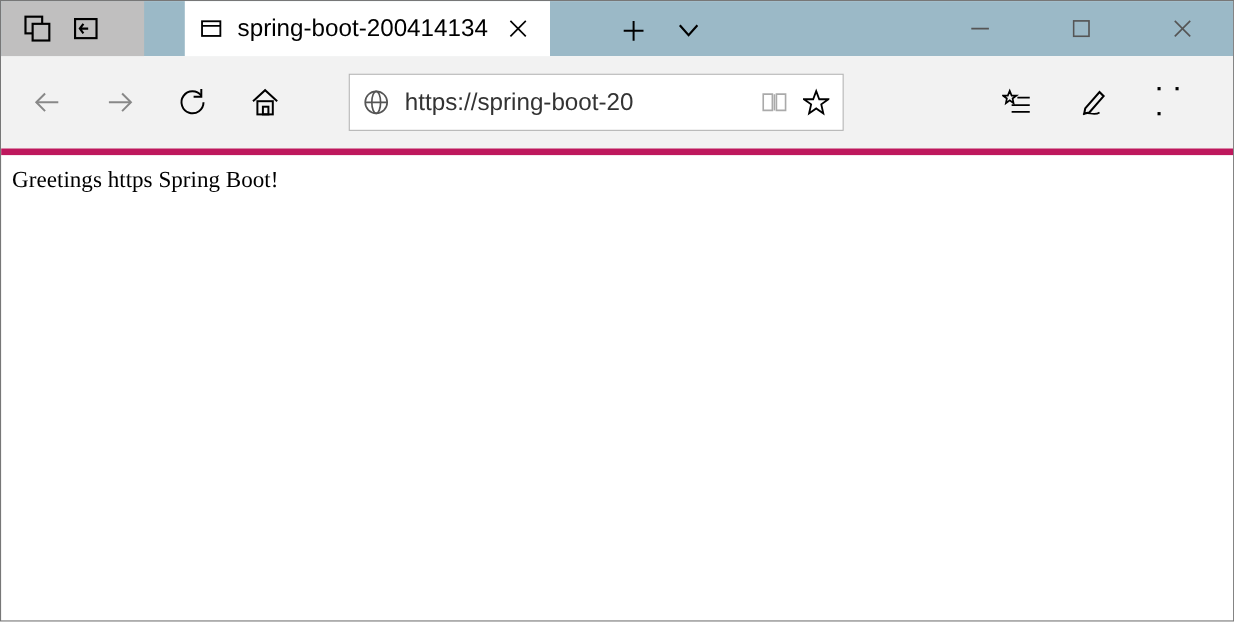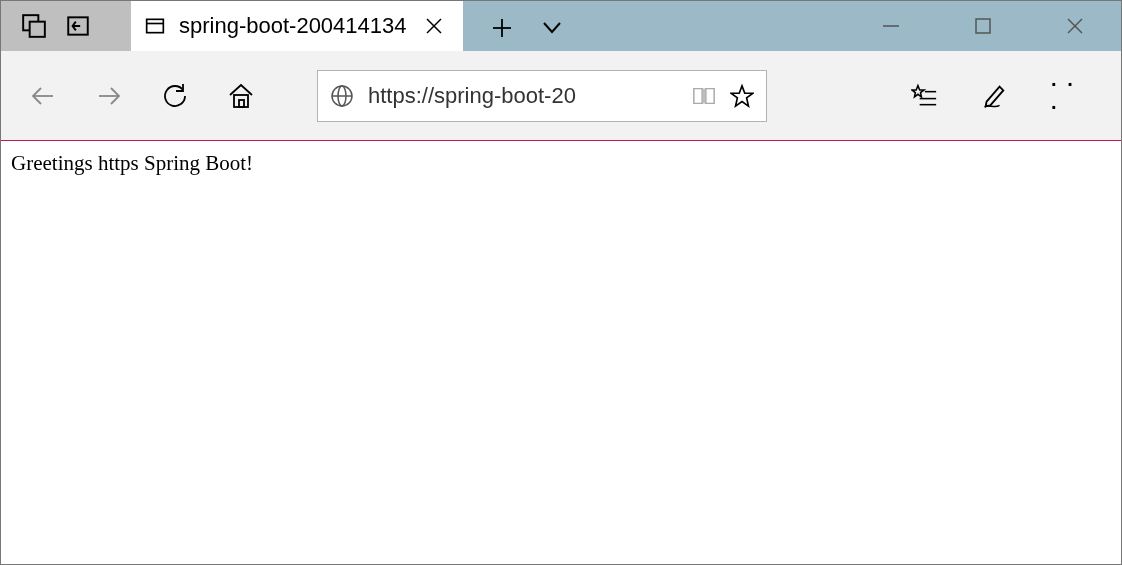--- a/index.html
+++ b/index.html
@@ -10,20 +10,21 @@
     height: 565px;
     border: 1px solid #777;
     overflow: hidden;
     background: #fff;
   }
   .titlebar {
     display: flex;
     align-items: stretch;
     height: 50px;
     background: #9bb9c7;
+    gap: 37px;
   }
   .titlebar-left {
     display: flex;
     align-items: center;
     width: 130px;
     background: #c0bfbf;
     gap: 18px;
     padding-left: 20px;
   }
   .titlebar-left svg, .titlebar-left .icon {
@@ -74,21 +75,21 @@
     width: 92px;
     height: 50px;
     display: flex;
     align-items: center;
     justify-content: center;
     color: #333;
   }
   .toolbar {
     height: 90px;
     background: #f2f2f2;
-    border-bottom: 1px solid #be185d;
+    border-bottom: 6px solid #be185d;
     display: flex;
     align-items: center;
     padding: 0 14px;
   }
   .nav-buttons {
     display: flex;
     align-items: center;
     gap: 38px;
     padding-left: 14px;
   }

